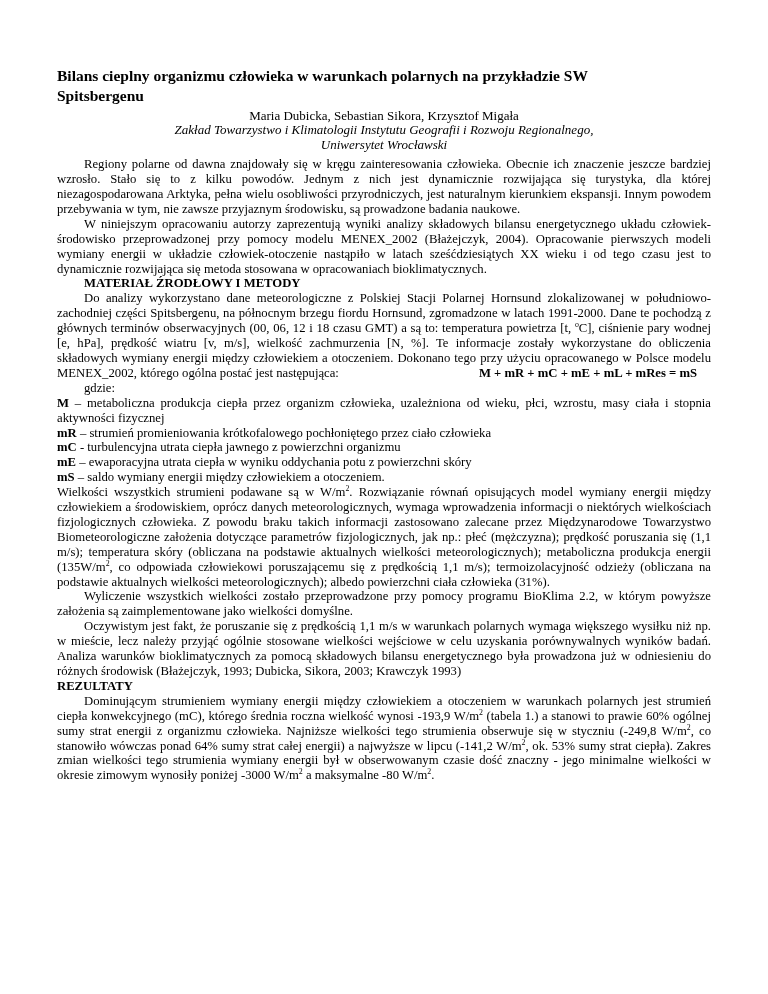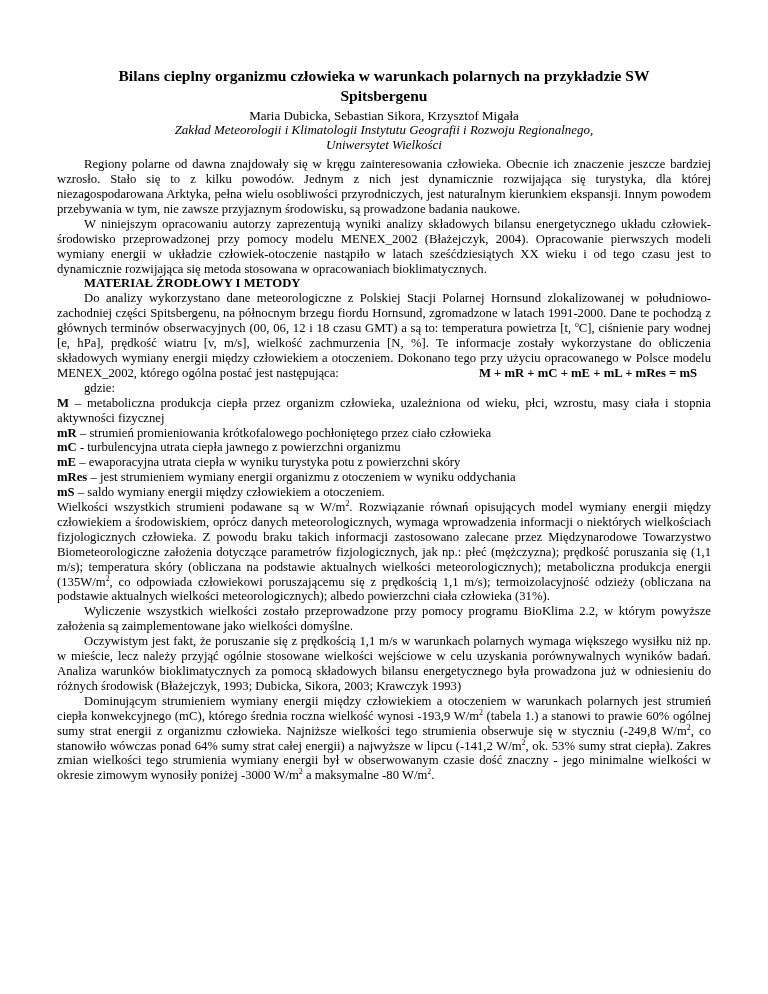--- a/index.html
+++ b/index.html
@@ -4,52 +4,52 @@
 <style>
   * { margin:0; padding:0; box-sizing:border-box; }
   html,body { background:#ffffff; }
   body {
     width:768px; height:994px;
     font-family:"Liberation Serif", serif;
     color:#000;
     overflow:hidden;
   }
   .page { width:768px; height:994px; padding:66px 57px 0 57px; background:#fff; }
-  .title { text-align:center; font-weight:bold; font-size:15.5px; line-height:20px; }
+  .title { font-weight:bold; font-size:15.5px; line-height:20px; }
   .authors { text-align:center; font-size:13px; line-height:15px; margin-top:2px; }
   .affil { text-align:center; font-style:italic; font-size:13px; line-height:14.6px; }
   .doc-body { margin-top:5px; font-size:12.7px; line-height:14.9px; }
   .para { text-align:justify; }
   .indent { text-indent:27px; }
   .heading { font-weight:bold; text-align:left; }
   .b { font-weight:bold; }
   .gap { display:inline-block; width:140px; }
   sup { font-size:0.62em; line-height:0; vertical-align:super; }
 </style>
 </head>
 <body>
 
 <div class="page">
   <div class="title">
     <div>Bilans cieplny organizmu człowieka w warunkach polarnych na przykładzie SW</div>
     <div>Spitsbergenu</div>
   </div>
   <div class="authors">Maria Dubicka, Sebastian Sikora, Krzysztof Migała</div>
-  <div class="affil">Zakład Meteorologii i Klimatologii Instytutu Geografii i Rozwoju Regionalnego,</div>
-  <div class="affil">Uniwersytet Wielkości</div>
+  <div class="affil">Zakład Towarzystwo i Klimatologii Instytutu Geografii i Rozwoju Regionalnego,</div>
+  <div class="affil">Uniwersytet Wrocławski</div>
   <div class="doc-body">
       <div class="para indent"><span>Regiony polarne od dawna znajdowały się w kręgu zainteresowania człowieka. Obecnie ich znaczenie jeszcze bardziej wzrosło. Stało się to z kilku powodów. Jednym z nich jest dynamicznie rozwijająca się turystyka, dla której niezagospodarowana Arktyka, pełna wielu osobliwości przyrodniczych, jest naturalnym kierunkiem ekspansji. Innym powodem przebywania w tym, nie zawsze przyjaznym środowisku, są prowadzone badania naukowe.</span></div>
       <div class="para indent"><span>W niniejszym opracowaniu autorzy zaprezentują wyniki analizy składowych bilansu energetycznego układu człowiek-środowisko przeprowadzonej przy pomocy modelu MENEX_2002 (Błażejczyk, 2004). Opracowanie pierwszych modeli wymiany energii w układzie człowiek-otoczenie nastąpiło w latach sześćdziesiątych XX wieku i od tego czasu jest to dynamicznie rozwijająca się metoda stosowana w opracowaniach bioklimatycznych.</span></div>
       <div class="heading indent"><span>MATERIAŁ ŹRODŁOWY I METODY</span></div>
       <div class="para indent"><span>Do analizy wykorzystano dane meteorologiczne z Polskiej Stacji Polarnej Hornsund zlokalizowanej w południowo-zachodniej części Spitsbergenu, na północnym brzegu fiordu Hornsund, zgromadzone w latach 1991-2000. Dane te pochodzą z głównych terminów obserwacyjnych (00, 06, 12 i 18 czasu GMT) a są to: temperatura powietrza [t, </span><sup>o</sup><span>C], ciśnienie pary wodnej [e, hPa], prędkość wiatru [v, m/s], wielkość zachmurzenia [N, %]. Te informacje zostały wykorzystane do obliczenia składowych wymiany energii między człowiekiem a otoczeniem. Dokonano tego przy użyciu opracowanego w Polsce modelu MENEX_2002, którego ogólna postać jest następująca:</span><span class="gap"></span><span class="b">M + mR + mC + mE + mL + mRes = mS</span></div>
       <div class="para indent"><span>gdzie:</span></div>
       <div class="para"><span class="b">M</span><span> – metaboliczna produkcja ciepła przez organizm człowieka, uzależniona od wieku, płci, wzrostu, masy ciała i stopnia aktywności fizycznej</span></div>
       <div class="para"><span class="b">mR</span><span> – strumień promieniowania krótkofalowego pochłoniętego przez ciało człowieka</span></div>
       <div class="para"><span class="b">mC</span><span> - turbulencyjna utrata ciepła jawnego z powierzchni organizmu</span></div>
-      <div class="para"><span class="b">mE</span><span> – ewaporacyjna utrata ciepła w wyniku turystyka potu z powierzchni skóry</span></div>
-      <div class="para"><span class="b">mRes</span><span> – jest strumieniem wymiany energii organizmu z otoczeniem w wyniku oddychania</span></div>
+      <div class="para"><span class="b">mE</span><span> – ewaporacyjna utrata ciepła w wyniku oddychania potu z powierzchni skóry</span></div>
       <div class="para"><span class="b">mS</span><span> – saldo wymiany energii między człowiekiem a otoczeniem.</span></div>
       <div class="para"><span>Wielkości wszystkich strumieni podawane są w W/m</span><sup>2</sup><span>. Rozwiązanie równań opisujących model wymiany energii między człowiekiem a środowiskiem, oprócz danych meteorologicznych, wymaga wprowadzenia informacji o niektórych wielkościach fizjologicznych człowieka. Z powodu braku takich informacji zastosowano zalecane przez Międzynarodowe Towarzystwo Biometeorologiczne założenia dotyczące parametrów fizjologicznych, jak np.: płeć (mężczyzna); prędkość poruszania się (1,1 m/s); temperatura skóry (obliczana na podstawie aktualnych wielkości meteorologicznych); metaboliczna produkcja energii (135W/m</span><sup>2</sup><span>, co odpowiada człowiekowi poruszającemu się z prędkością 1,1 m/s); termoizolacyjność odzieży (obliczana na podstawie aktualnych wielkości meteorologicznych); albedo powierzchni ciała człowieka (31%).</span></div>
       <div class="para indent"><span>Wyliczenie wszystkich wielkości zostało przeprowadzone przy pomocy programu BioKlima 2.2, w którym powyższe założenia są zaimplementowane jako wielkości domyślne.</span></div>
       <div class="para indent"><span>Oczywistym jest fakt, że poruszanie się z prędkością 1,1 m/s w warunkach polarnych wymaga większego wysiłku niż np. w mieście, lecz należy przyjąć ogólnie stosowane wielkości wejściowe w celu uzyskania porównywalnych wyników badań. Analiza warunków bioklimatycznych za pomocą składowych bilansu energetycznego była prowadzona już w odniesieniu do różnych środowisk (Błażejczyk, 1993; Dubicka, Sikora, 2003; Krawczyk 1993)</span></div>
+      <div class="heading"><span>REZULTATY</span></div>
       <div class="para indent"><span>Dominującym strumieniem wymiany energii między człowiekiem a otoczeniem w warunkach polarnych jest strumień ciepła konwekcyjnego (mC), którego średnia roczna wielkość wynosi -193,9 W/m</span><sup>2</sup><span> (tabela 1.) a stanowi to prawie 60% ogólnej sumy strat energii z organizmu człowieka. Najniższe wielkości tego strumienia obserwuje się w styczniu (-249,8 W/m</span><sup>2</sup><span>, co stanowiło wówczas ponad 64% sumy strat całej energii) a najwyższe w lipcu (-141,2 W/m</span><sup>2</sup><span>, ok. 53% sumy strat ciepła). Zakres zmian wielkości tego strumienia wymiany energii był w obserwowanym czasie dość znaczny - jego minimalne wielkości w okresie zimowym wynosiły poniżej -3000 W/m</span><sup>2</sup><span> a maksymalne -80 W/m</span><sup>2</sup><span>.</span></div>
     </div>
 </div>
 
 </body></html>

